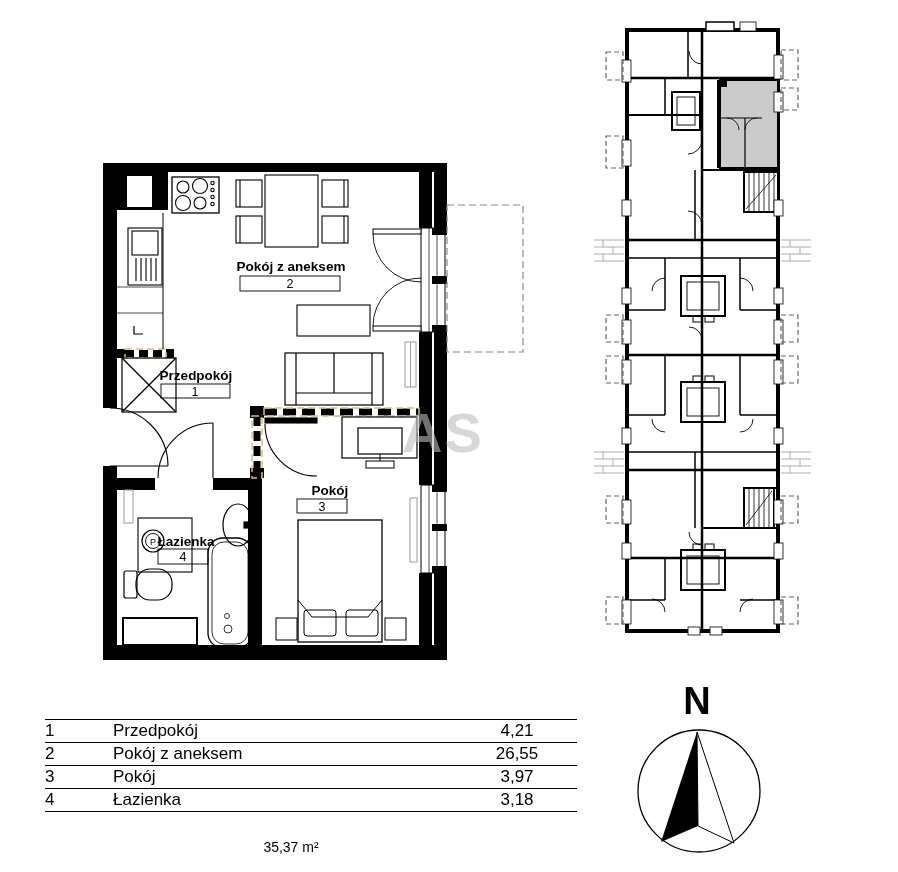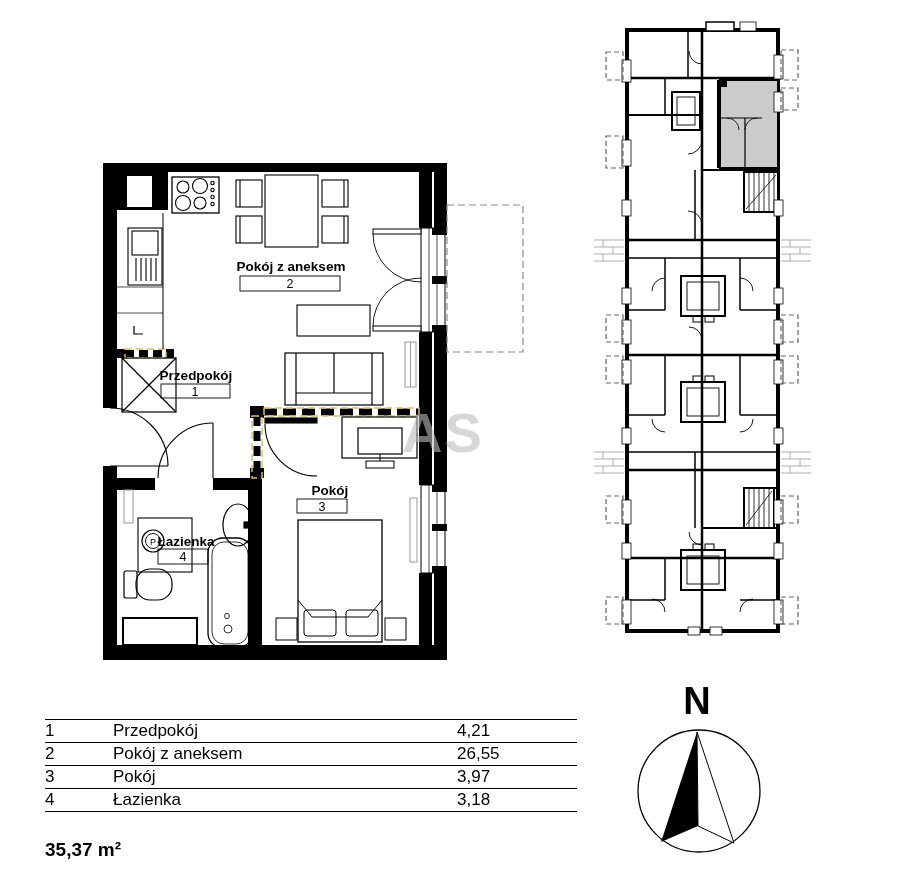--- a/index.html
+++ b/index.html
@@ -3,23 +3,23 @@
 <meta charset="utf-8">
 <style>
   html,body{margin:0;padding:0;background:#fff;}
   body{width:898px;height:872px;position:relative;font-family:"Liberation Sans",sans-serif;color:#000;overflow:hidden;}
   #plan-svg{position:absolute;left:0;top:0;z-index:1;}
   .area-table{position:absolute;left:45px;top:719px;width:532px;border-collapse:collapse;font-size:17px;z-index:2;}
   .area-table td{border-bottom:1px solid #000;height:22px;padding:0;vertical-align:middle;line-height:22px;}
   .area-table tr:first-child td{border-top:1px solid #000;}
   .c-no{width:68px;padding-left:15px;box-sizing:border-box;}
   .c-name{width:344px;}
-  .c-val{width:120px;}
+  .c-val{width:120px;text-align:center;}
   .swatch{display:inline-block;width:31px;height:11px;border:2px dashed #d9c272;background:#fffdf2;vertical-align:middle;margin-left:-4px;}
-  .total-row{position:absolute;left:45px;top:839px;width:532px;box-sizing:border-box;padding-right:40px;text-align:left;font-weight:bold;font-size:19px;z-index:2;}
+  .total-row{position:absolute;left:45px;top:839px;width:532px;box-sizing:border-box;padding-right:40px;text-align:center;font-weight:normal;font-size:14px;z-index:2;}
   text{font-family:"Liberation Sans",sans-serif;}
   .room-lbl{font-size:13.5px;font-weight:bold;}
   .room-num{font-size:12.5px;}
   .tiny{font-size:9px;}
   .compass-n{font-size:38px;font-weight:bold;}
   .wm{font-size:56px;font-weight:bold;fill:#bdbdbd;opacity:0.6;letter-spacing:2px;}
 </style>
 </head>
 <body>
 

